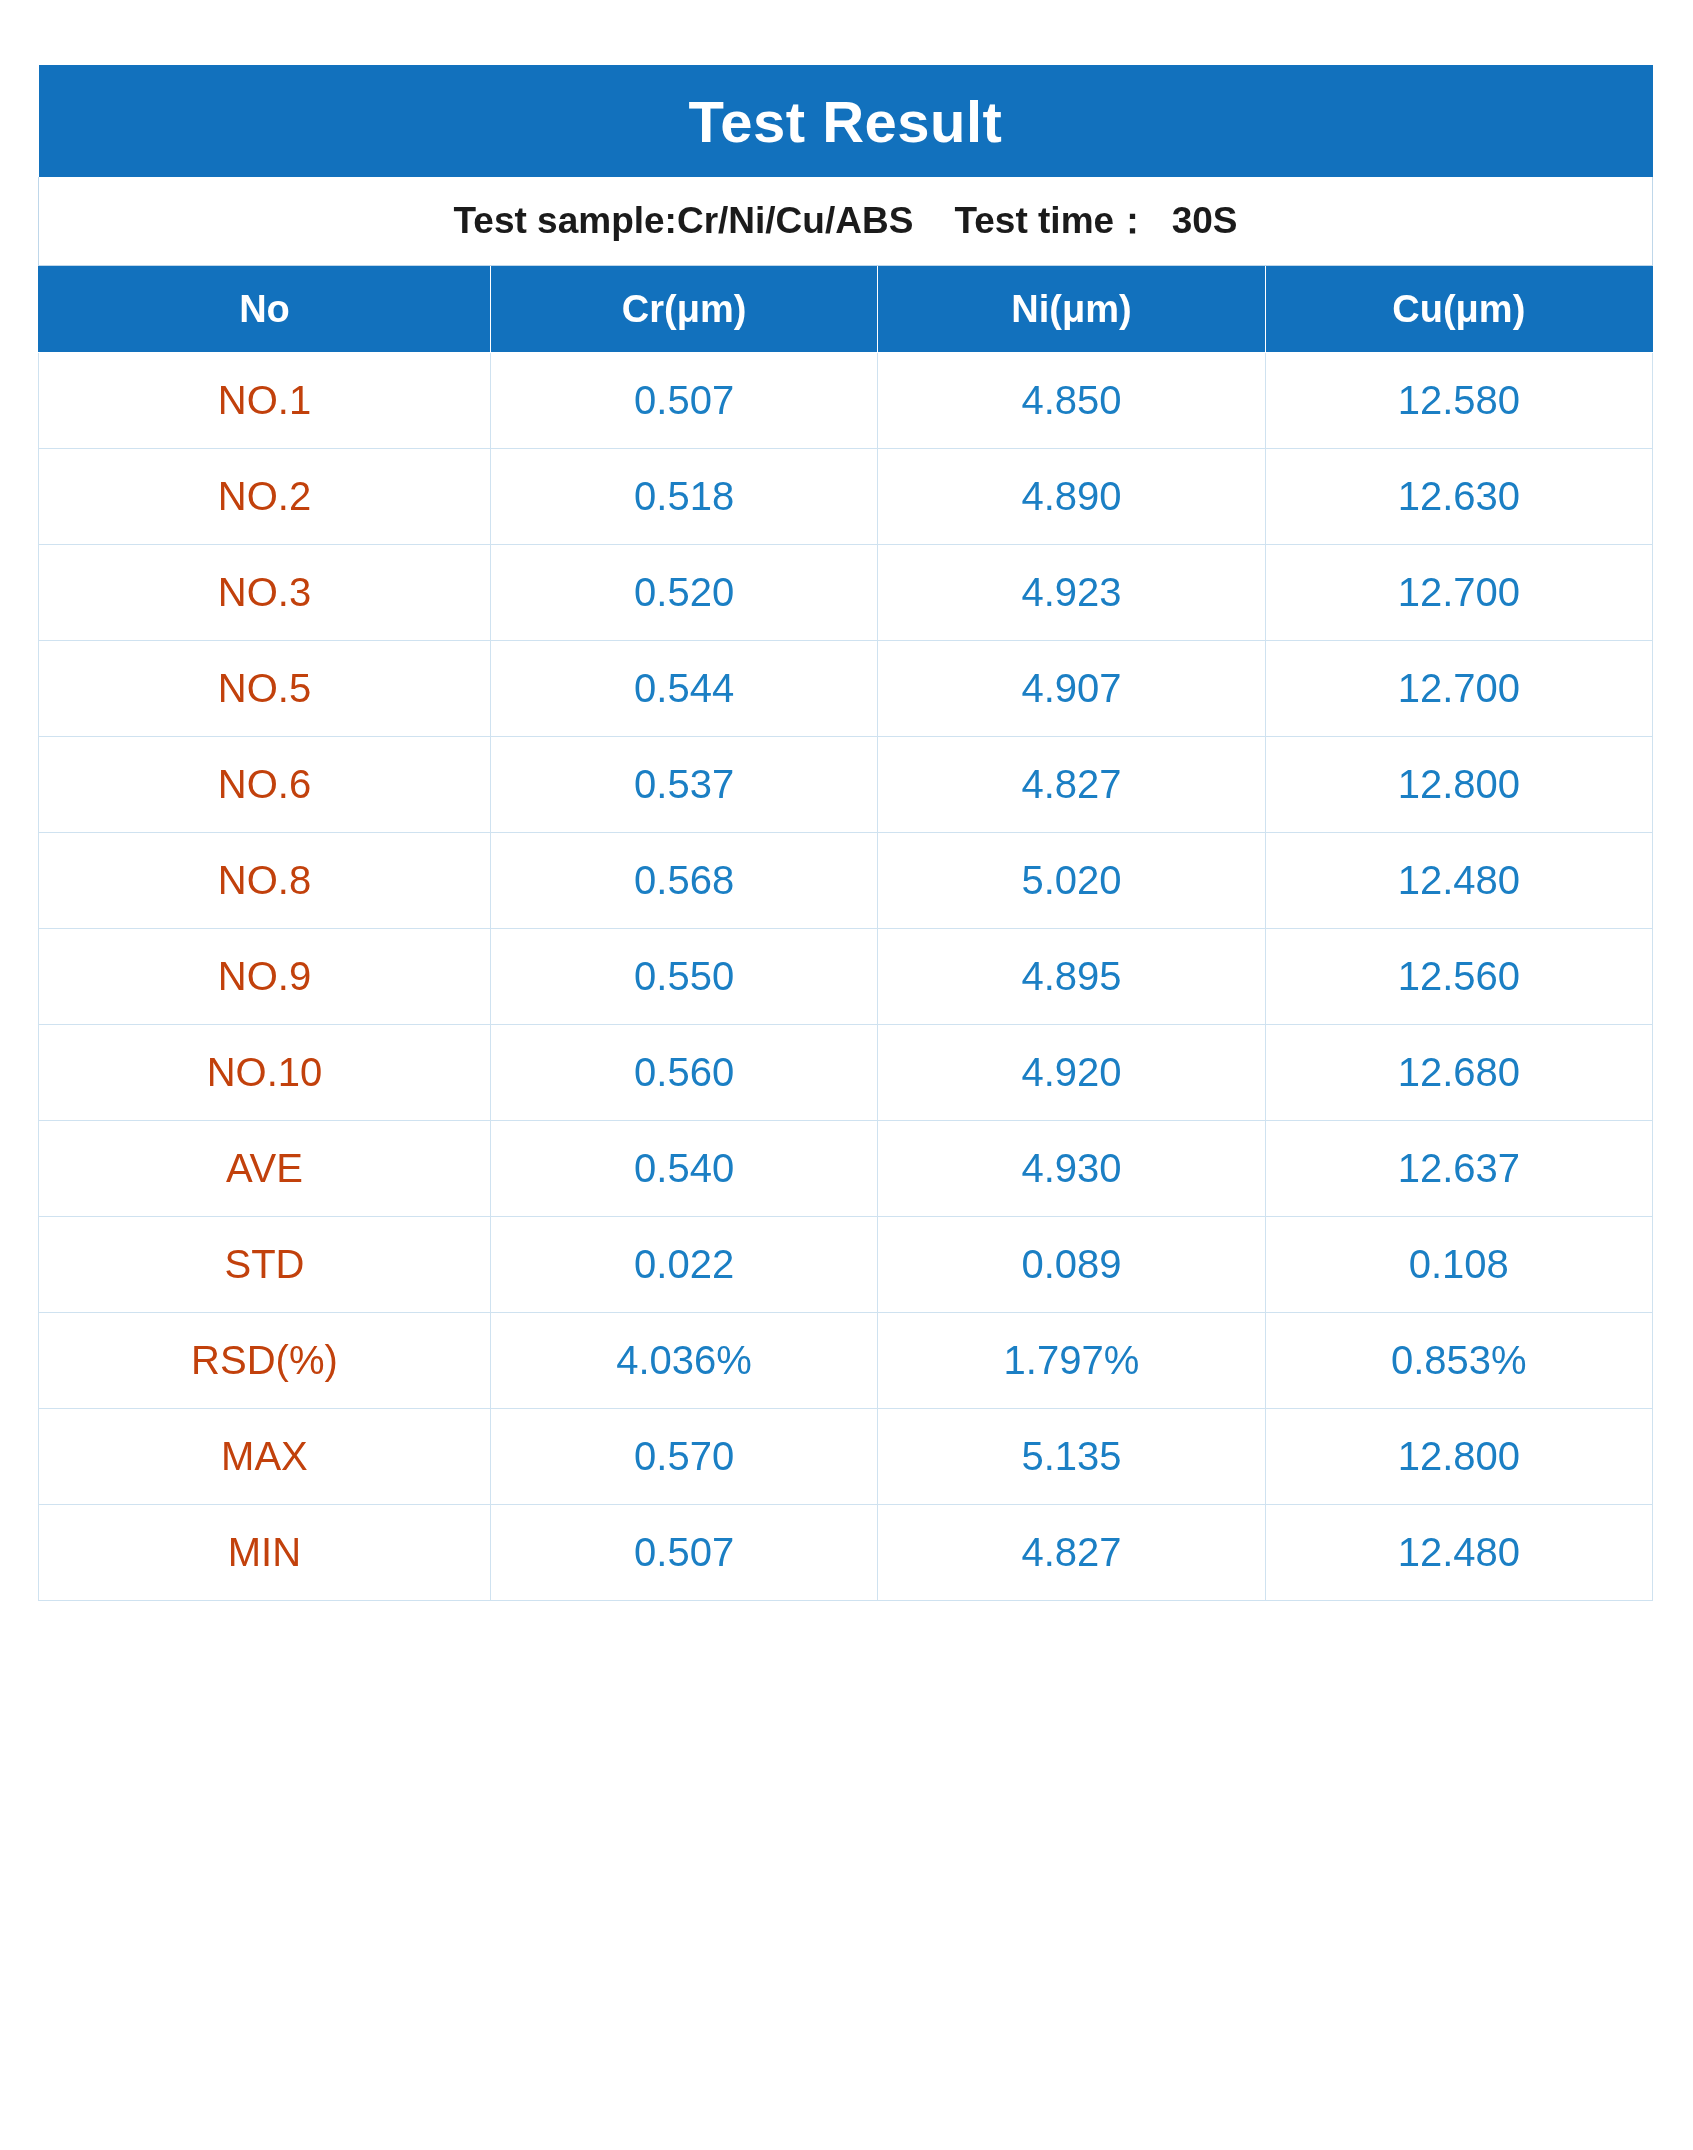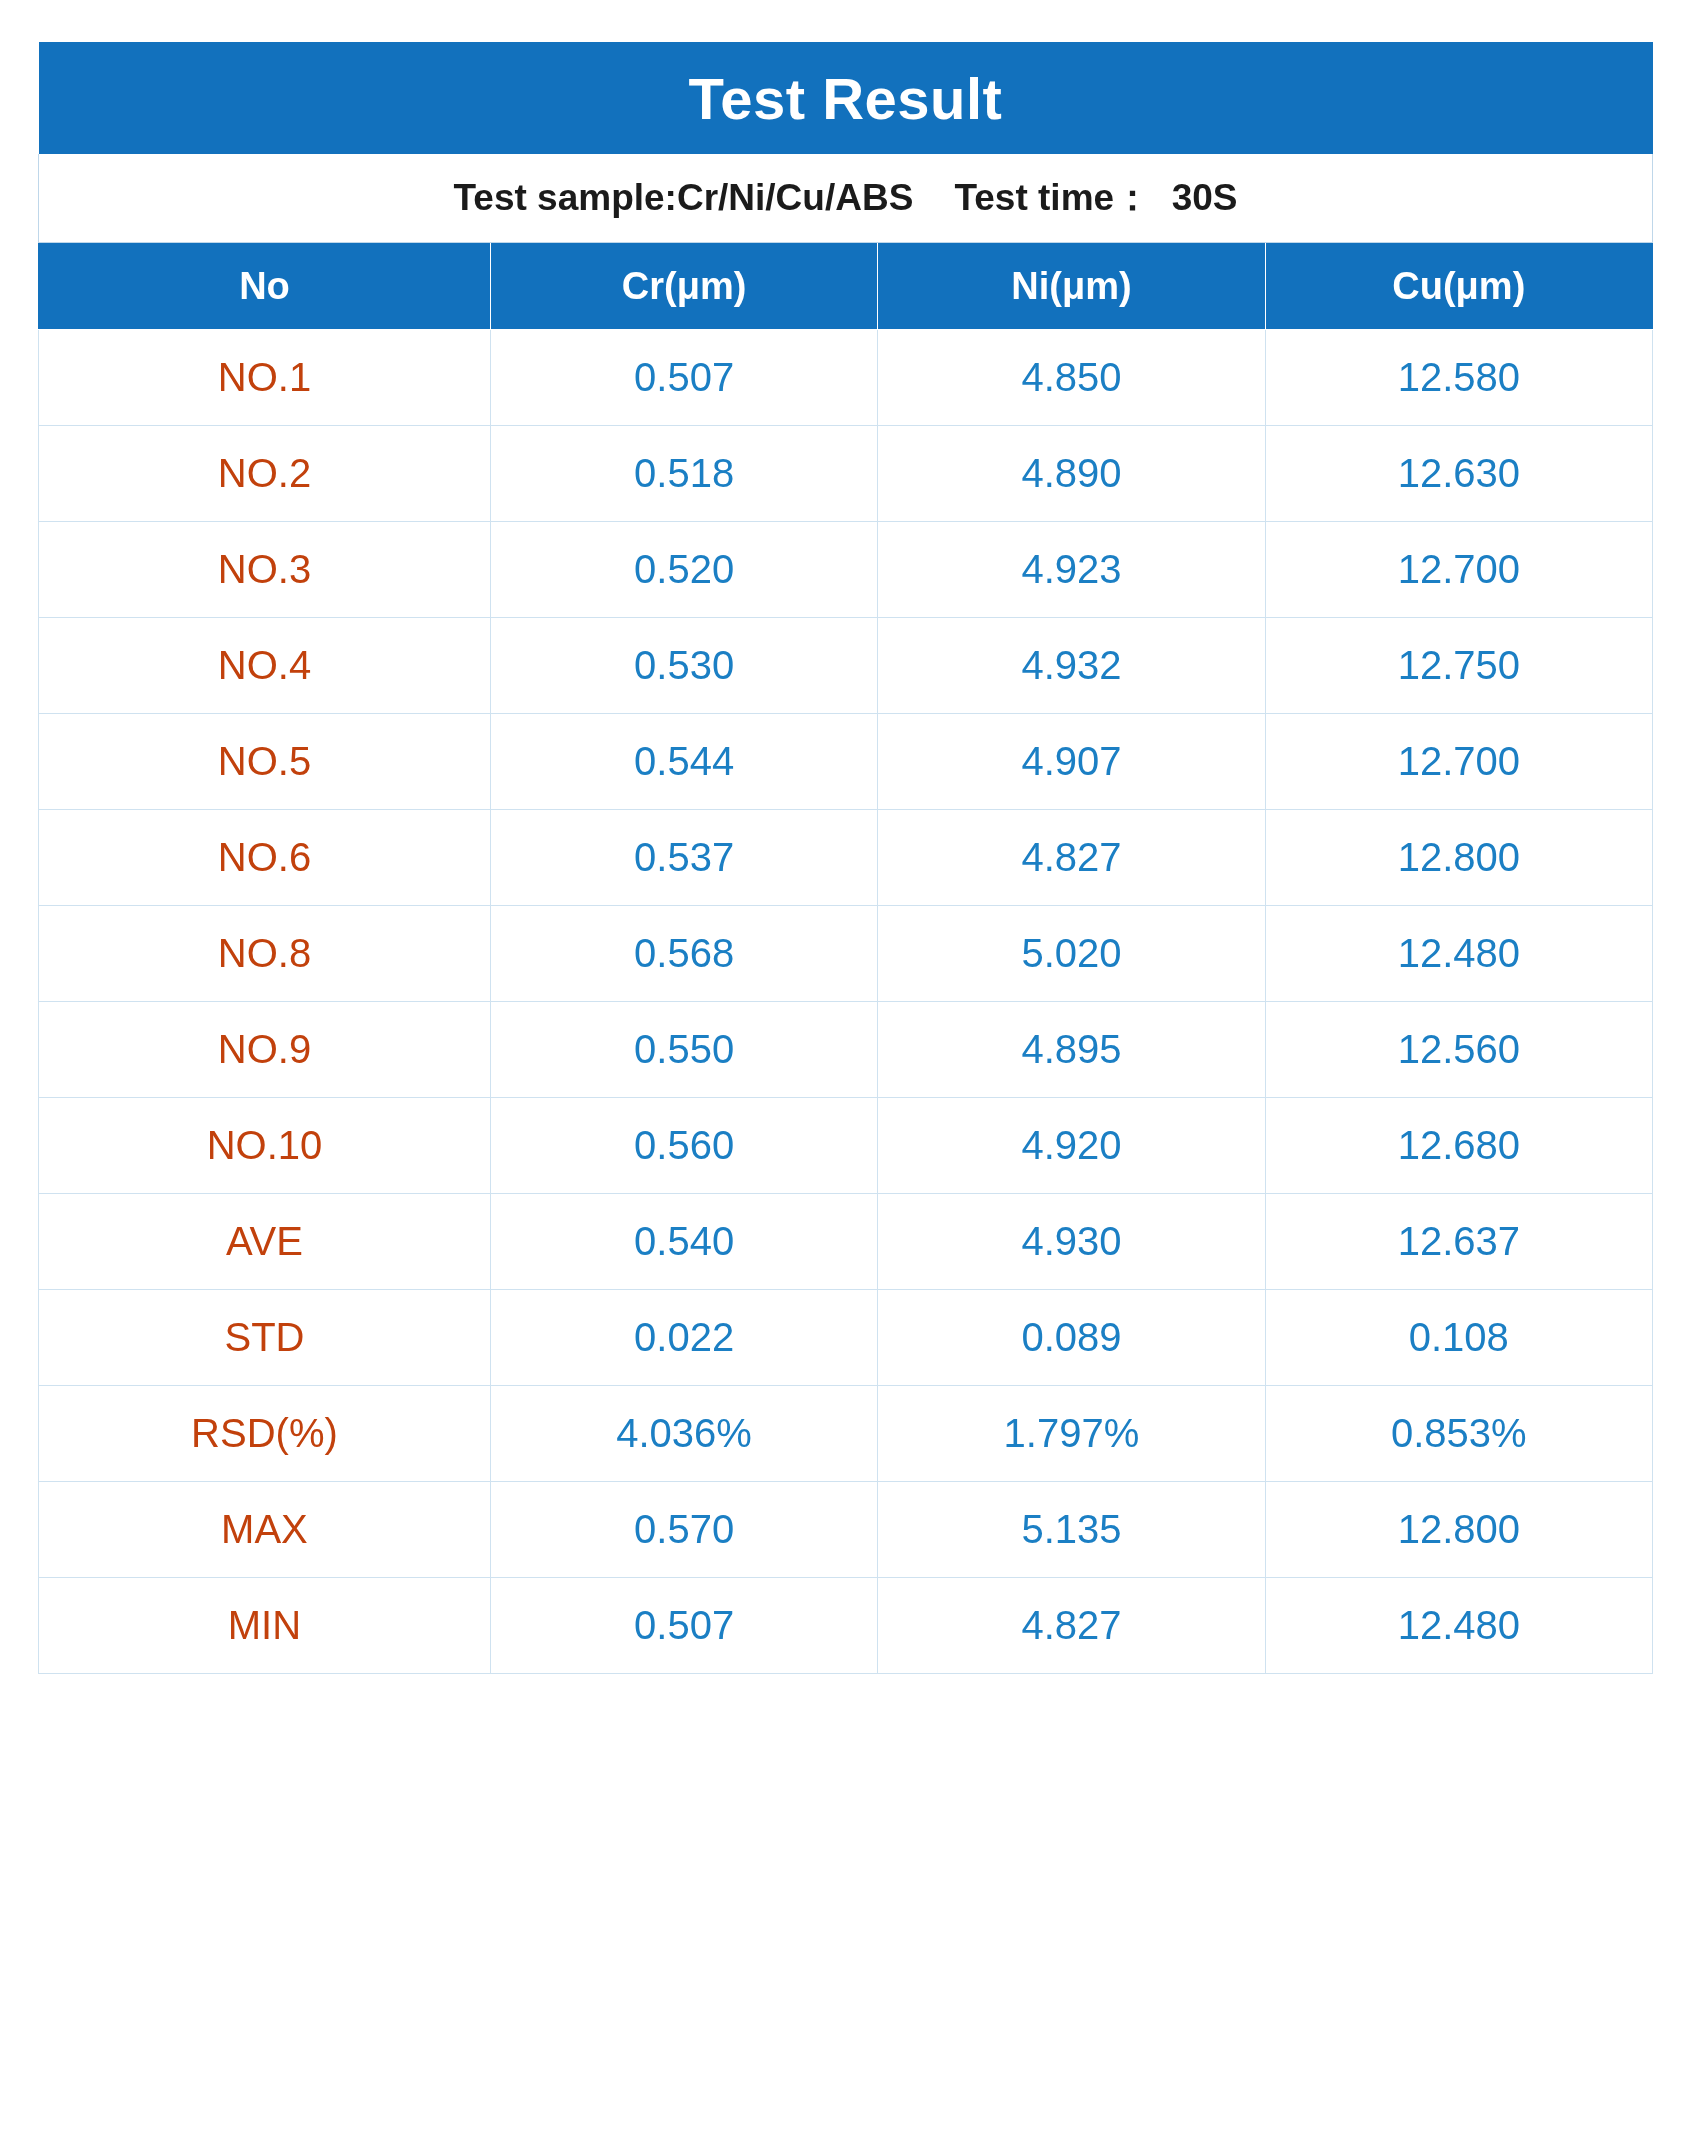--- a/index.html
+++ b/index.html
@@ -10,21 +10,21 @@
   body {
     width: 1693px;
     height: 2150px;
     font-family: "Liberation Sans", sans-serif;
     overflow: hidden;
   }
   .page {
     box-sizing: border-box;
     width: 1693px;
     height: 2144px;
-    padding: 42px 38px 40px 38px;
+    padding: 65px 38px 40px 38px;
   }
   .result-table {
     width: 1615px;
     border-collapse: collapse;
     table-layout: fixed;
   }
   .title-row td {
     background: #1271bd;
     color: #ffffff;
     text-align: center;
@@ -117,26 +117,20 @@
         <td class="cell">4.890</td>
         <td class="cell">12.630</td>
       </tr>
       <tr>
         <td class="cell label">NO.3</td>
         <td class="cell">0.520</td>
         <td class="cell">4.923</td>
         <td class="cell">12.700</td>
       </tr>
       <tr>
-        <td class="cell label">NO.4</td>
-        <td class="cell">0.530</td>
-        <td class="cell">4.932</td>
-        <td class="cell">12.750</td>
-      </tr>
-      <tr>
         <td class="cell label">NO.5</td>
         <td class="cell">0.544</td>
         <td class="cell">4.907</td>
         <td class="cell">12.700</td>
       </tr>
       <tr>
         <td class="cell label">NO.6</td>
         <td class="cell">0.537</td>
         <td class="cell">4.827</td>
         <td class="cell">12.800</td>

